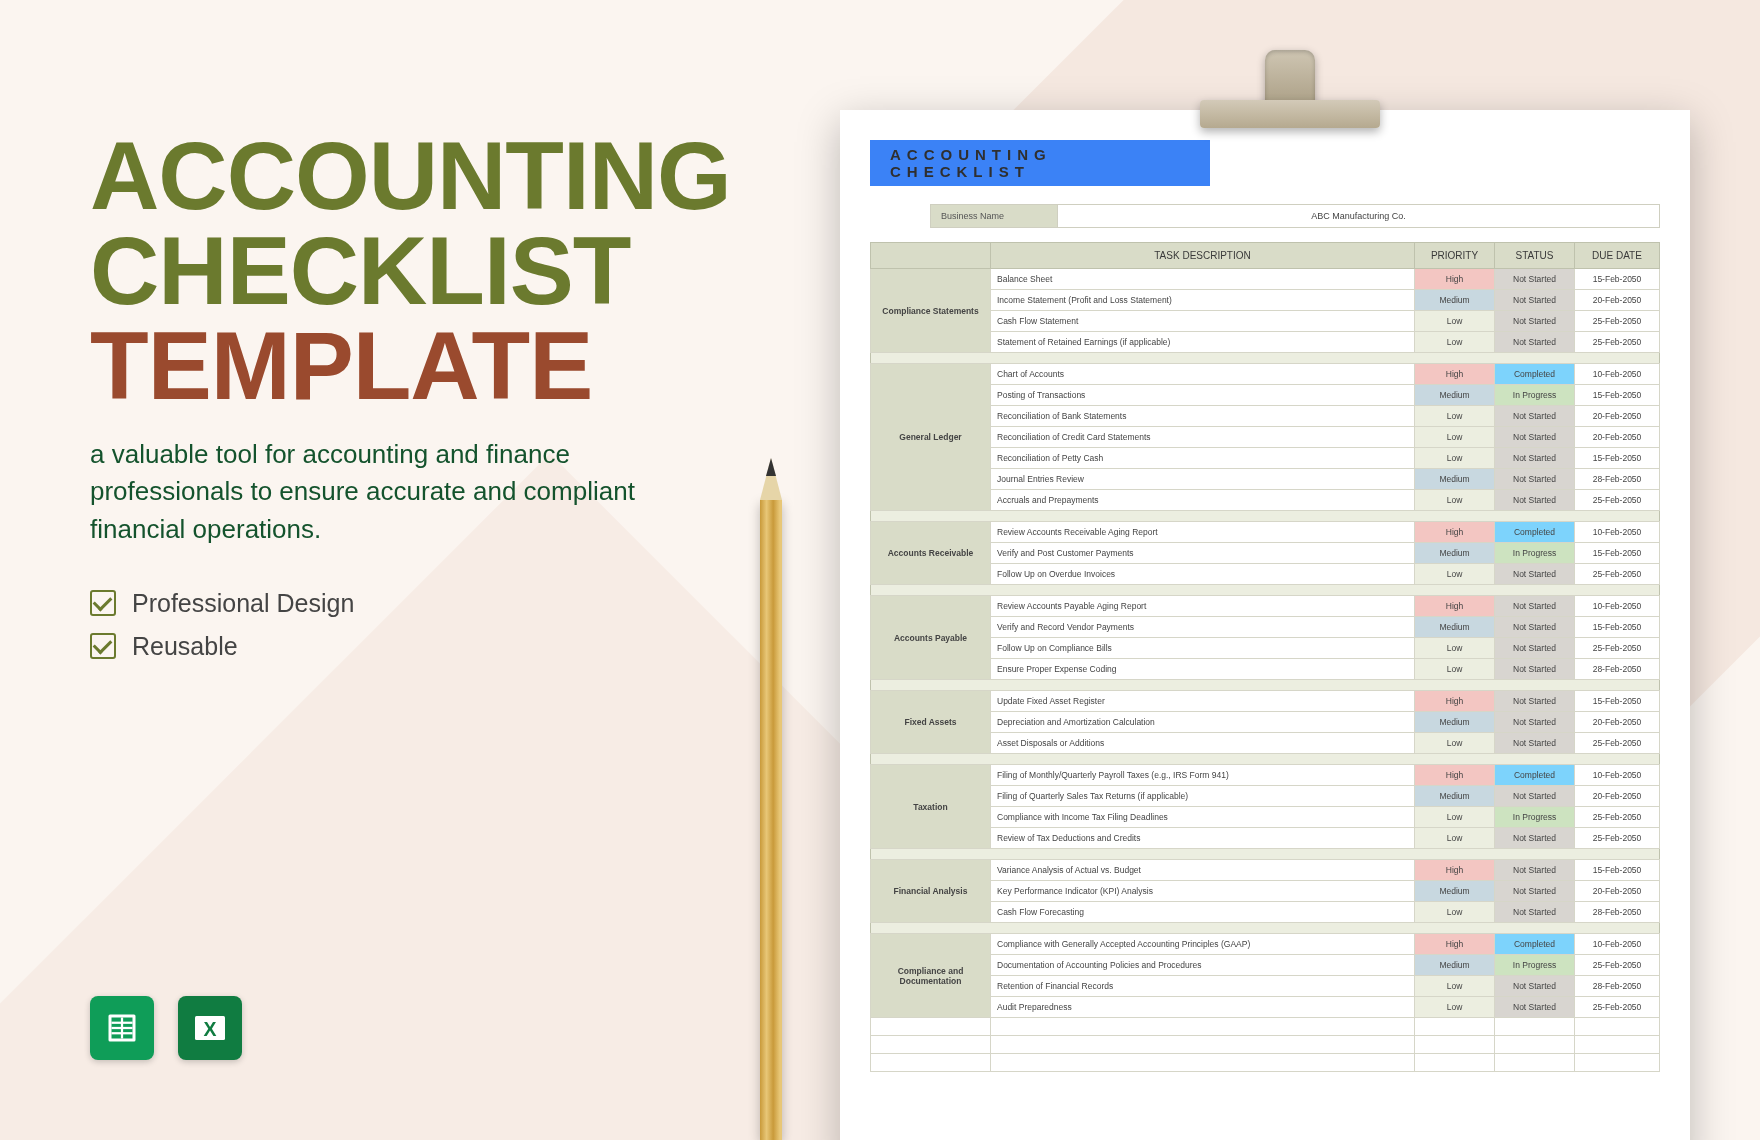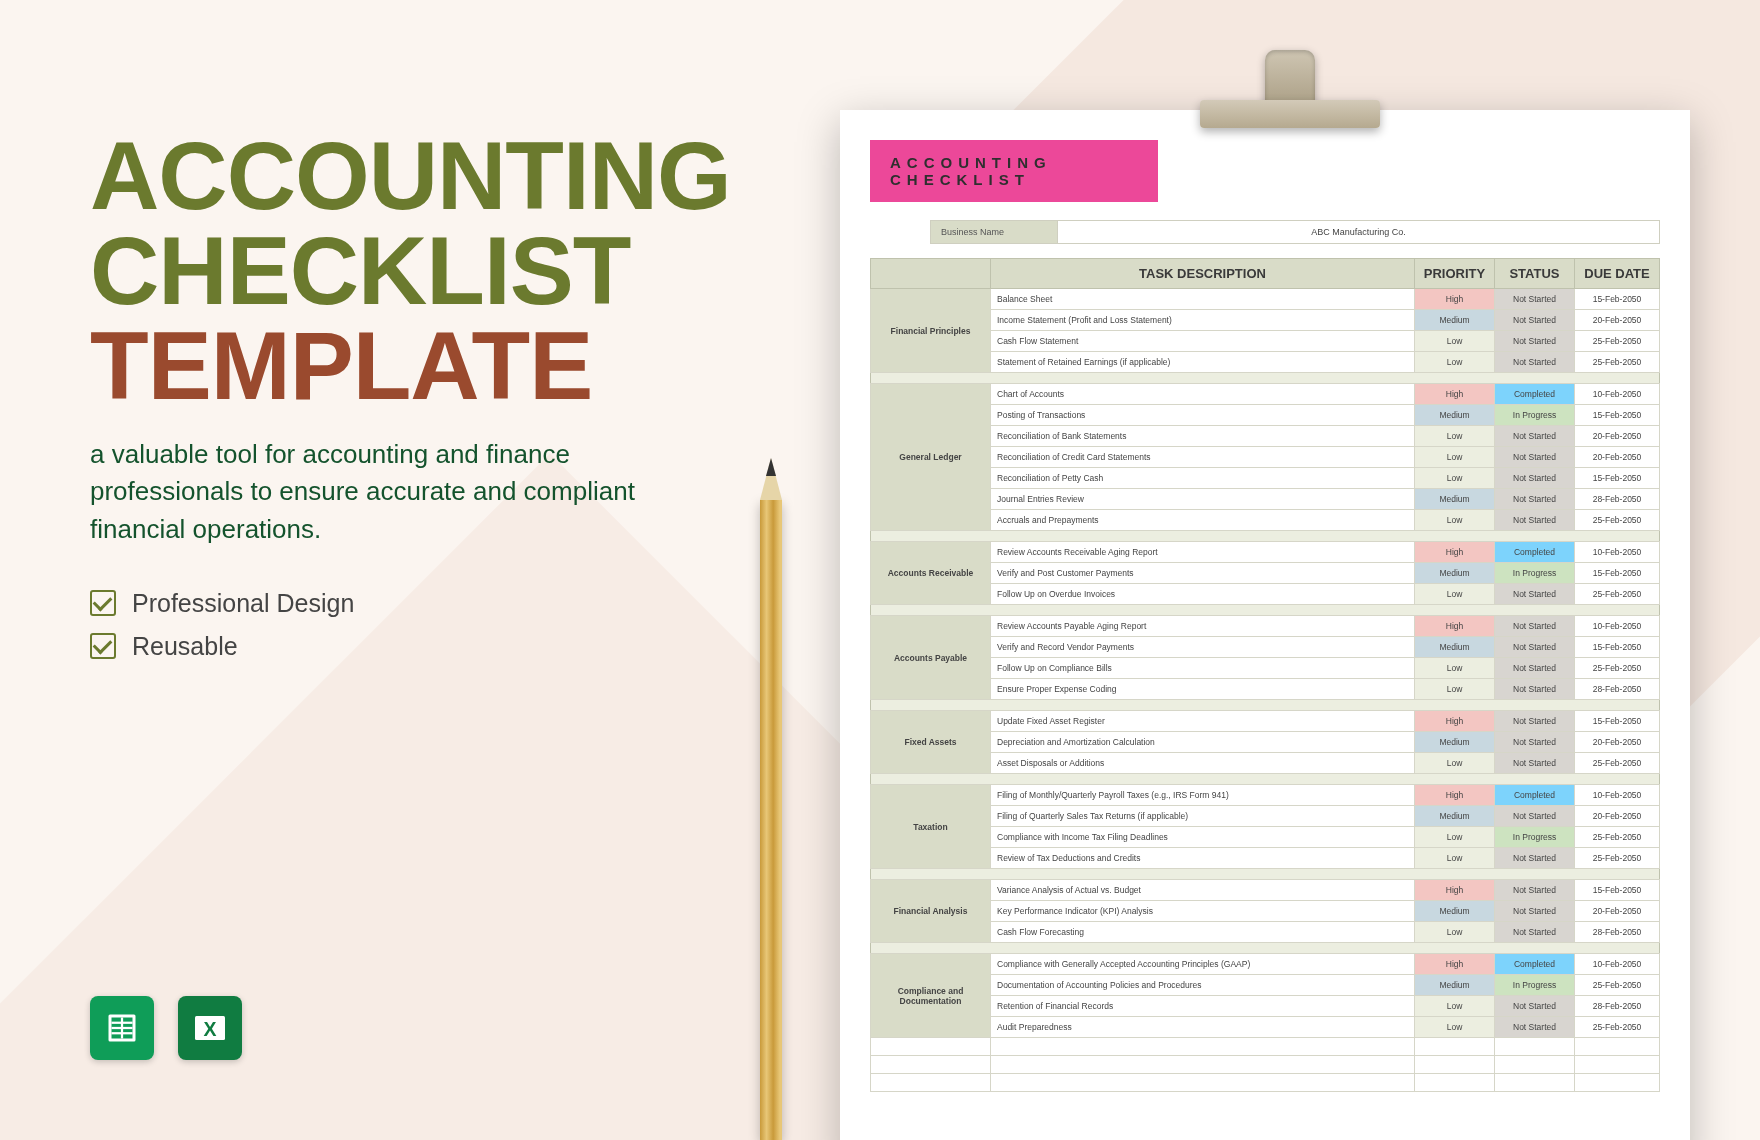--- a/index.html
+++ b/index.html
@@ -108,27 +108,27 @@
 }
 .pencil::after {
   content: "";
   position: absolute; top: -42px; left: 6px;
   border-left: 5px solid transparent;
   border-right: 5px solid transparent;
   border-bottom: 18px solid #333;
 }
 
 .sheet-title {
-  background: #ec4899;
+  background: #3b82f6;
   color: #2f2f2f;
   font-weight: 700;
   letter-spacing: 6px;
   font-size: 15px;
-  padding: 14px 20px;
-  width: 288px;
+  padding: 6px 20px;
+  width: 340px;
 }
 .meta {
   margin-top: 18px;
   width: calc(100% - 60px);
   margin-left: 60px;
   border-collapse: collapse;
   font-size: 9px;
 }
 .meta td { border: 1px solid #cfcfc0; padding: 6px 10px; }
 .meta .lbl { background: #d9dcc8; width: 127px; color: #555; }
@@ -137,23 +137,23 @@
 .grid {
   margin-top: 14px;
   width: 100%;
   border-collapse: collapse;
   font-size: 8.5px;
 }
 .grid th {
   background: #d9dcc8;
   border: 1px solid #bfc2ad;
   padding: 7px 4px;
-  font-weight: 700;
+  font-weight: 400;
   color: #3a3a3a;
-  font-size: 13px;
+  font-size: 10px;
 }
 .grid td {
   border: 1px solid #d6d6c8;
   padding: 5px 6px;
   color: #444;
 }
 .grid .cat {
   background: #d9dcc8;
   font-weight: 700;
   text-align: center;
@@ -235,21 +235,21 @@
       <tr>
         <th style="width:120px"></th>
         <th>TASK DESCRIPTION</th>
         <th>PRIORITY</th>
         <th>STATUS</th>
         <th>DUE DATE</th>
       </tr>
     </thead>
     <tbody id="gridbody">
         <tr>
-          <td class="cat" rowspan="4">Financial Principles</td>
+          <td class="cat" rowspan="4">Compliance Statements</td>
           <td class="task">Balance Sheet</td>
           <td class="pri pri-high">High</td>
           <td class="stat st-ns">Not Started</td>
           <td class="due">15-Feb-2050</td>
         </tr>
         <tr>
           <td class="task">Income Statement (Profit and Loss Statement)</td>
           <td class="pri pri-med">Medium</td>
           <td class="stat st-ns">Not Started</td>
           <td class="due">20-Feb-2050</td>

